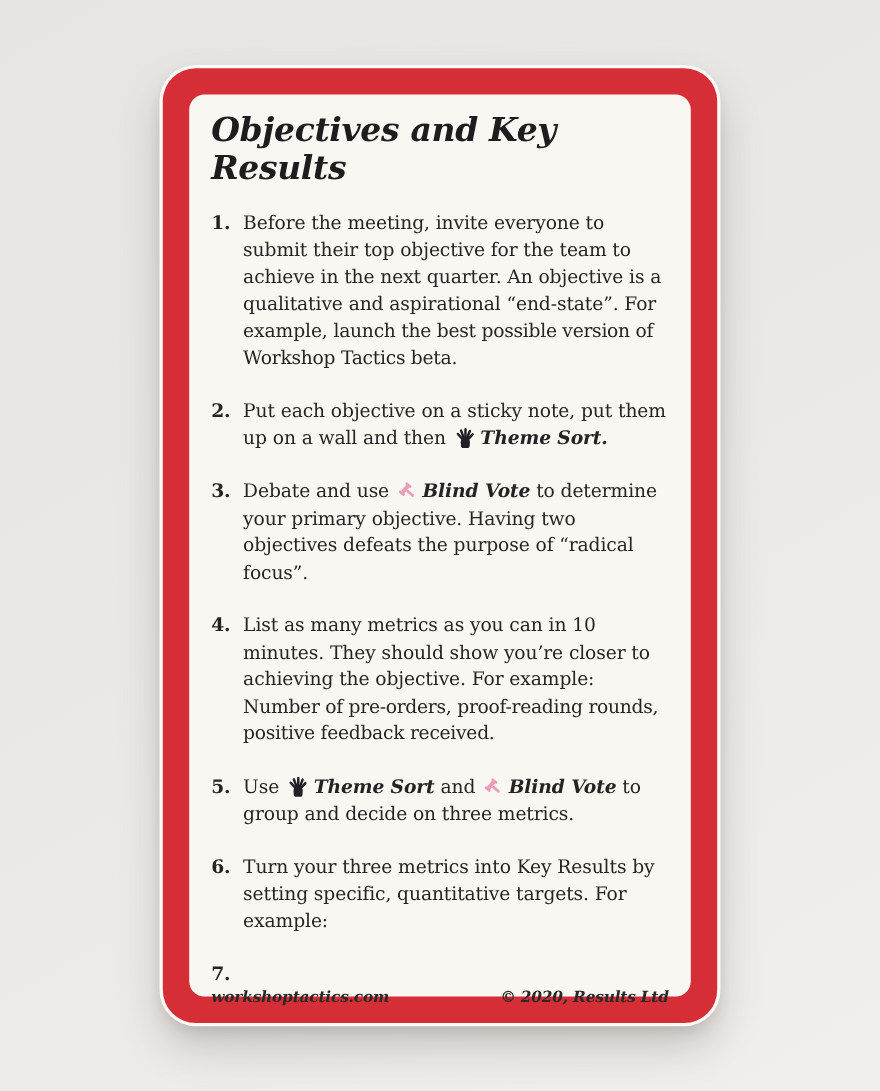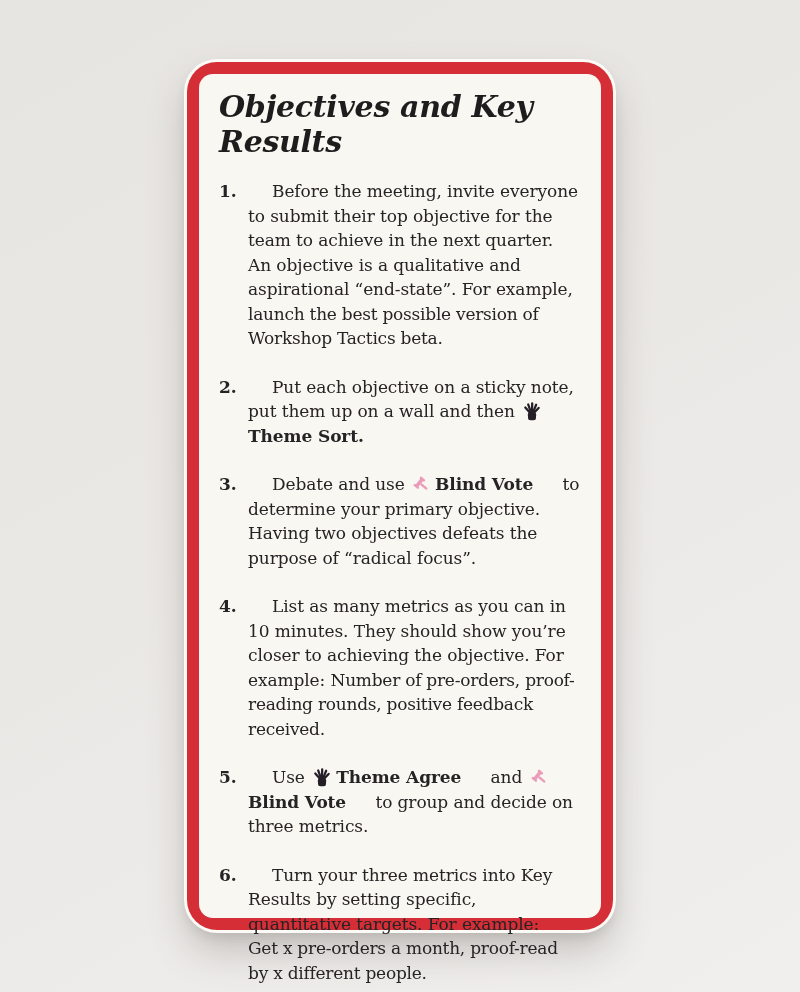--- a/index.html
+++ b/index.html
@@ -13,25 +13,25 @@
   }
   *{box-sizing:border-box;}
   html,body{margin:0;padding:0;}
   body{
     width:800px;height:992px;overflow:hidden;
     background:linear-gradient(150deg,var(--bg-top) 0%,#eae8e5 45%,var(--bg-bottom) 100%);
     font-family:"DejaVu Serif","Liberation Serif",serif;
     color:var(--ink);
   }
   .card{
-    width:426px;height:868px;
+    width:504px;height:868px;
     margin:62px auto 0 auto;
     background:var(--card-red);
     border-radius:30px;
-    padding:12px;
+    padding:24px;
     box-shadow:0 0 0 3px #fbfaf7,
                0 20px 38px rgba(96,86,80,0.30),
                0 6px 12px rgba(96,86,80,0.16);
   }
   .face{
     width:100%;height:100%;
     background:var(--card-face);
     border-radius:14px;
     padding:16px 20px 14px 20px;
     display:flex;flex-direction:column;
@@ -46,23 +46,23 @@
   ol.items{list-style:none;margin:0;padding:0;}
   ol.items li{
     display:flex;
     font-size:17px;line-height:24.5px;
     letter-spacing:-0.1px;
     margin-bottom:24px;
   }
   ol.items li:last-child{margin-bottom:0;}
   .num{flex:0 0 29px;font-weight:700;}
   .txt{flex:1;}
-  .seg-normal{font-style:normal;margin-left:24px;}
+  .seg-normal{font-style:normal;}
   .seg-italic{letter-spacing:-0.25px;}
-  .seg-bold-italic{font-weight:700;}
+  .seg-bold-italic{font-style:italic;font-weight:700;}
   .icon{
     display:inline-block;
     vertical-align:-4px;
     margin:0 4px 0 2px;
     line-height:0;
   }
   .icon svg{overflow:visible;}
   .footer{
     margin-top:auto;
     display:flex;justify-content:space-between;align-items:baseline;
@@ -117,32 +117,32 @@
           <span class="txt"><span class="seg-normal">Use </span><span class="icon"><svg viewBox="0 0 24 24" width="20" height="20" aria-hidden="true">
                 <g fill="#241f27">
     <rect x="10.65" y="3.4" width="2.7" height="11.6" rx="1.35" transform="rotate(-42 12 16.8)"></rect>
     <rect x="10.65" y="2.0" width="2.7" height="13" rx="1.35" transform="rotate(-20 12 16.8)"></rect>
     <rect x="10.65" y="1.4" width="2.7" height="13.6" rx="1.35" transform="rotate(1 12 16.8)"></rect>
     <rect x="10.65" y="2.2" width="2.7" height="12.8" rx="1.35" transform="rotate(22 12 16.8)"></rect>
     <rect x="10.65" y="3.8" width="2.7" height="11.2" rx="1.35" transform="rotate(43 12 16.8)"></rect>
     <circle cx="12" cy="16.8" r="5.1"></circle>
     <rect x="7.2" y="16.6" width="9.6" height="6.6" rx="2.8"></rect>
                 </g>
-              </svg></span><span class="seg-bold-italic">Theme Agree</span><span class="seg-normal"> and </span><span class="icon"><svg viewBox="0 0 24 24" width="19" height="19" aria-hidden="true">
+              </svg></span><span class="seg-bold-italic">Theme Sort</span><span class="seg-normal"> and </span><span class="icon"><svg viewBox="0 0 24 24" width="19" height="19" aria-hidden="true">
                 <g fill="#ea9cba" transform="rotate(40 12 12)">
     <rect x="6.2" y="6.1" width="4.6" height="11.8" rx="1.6"></rect>
     <rect x="4.5" y="4.5" width="8" height="3.1" rx="1.4"></rect>
     <rect x="4.5" y="16.4" width="8" height="3.1" rx="1.4"></rect>
     <rect x="10.6" y="10.4" width="10.6" height="3.2" rx="1.6"></rect>
                 </g>
               </svg></span><span class="seg-bold-italic">Blind Vote</span><span class="seg-normal"> to group and decide on three metrics.</span></span>
         </li>
         <li>
           <span class="num">6.</span>
-          <span class="txt"><span class="seg-normal">Turn your three metrics into Key Results by setting specific, quantitative targets. For example:</span><br><span class="seg-italic">Get x pre-orders a month, proof-read by x different people.</span></span>
+          <span class="txt"><span class="seg-normal">Turn your three metrics into Key Results by setting specific, quantitative targets. For example:</span><br></span>
         </li>
         <li>
           <span class="num">7.</span>
           <span class="txt"><br></span>
         </li>
       </ol>
     <div class="footer">
       <span>workshoptactics.com</span>
       <span>© 2020, Results Ltd</span>
     </div>

